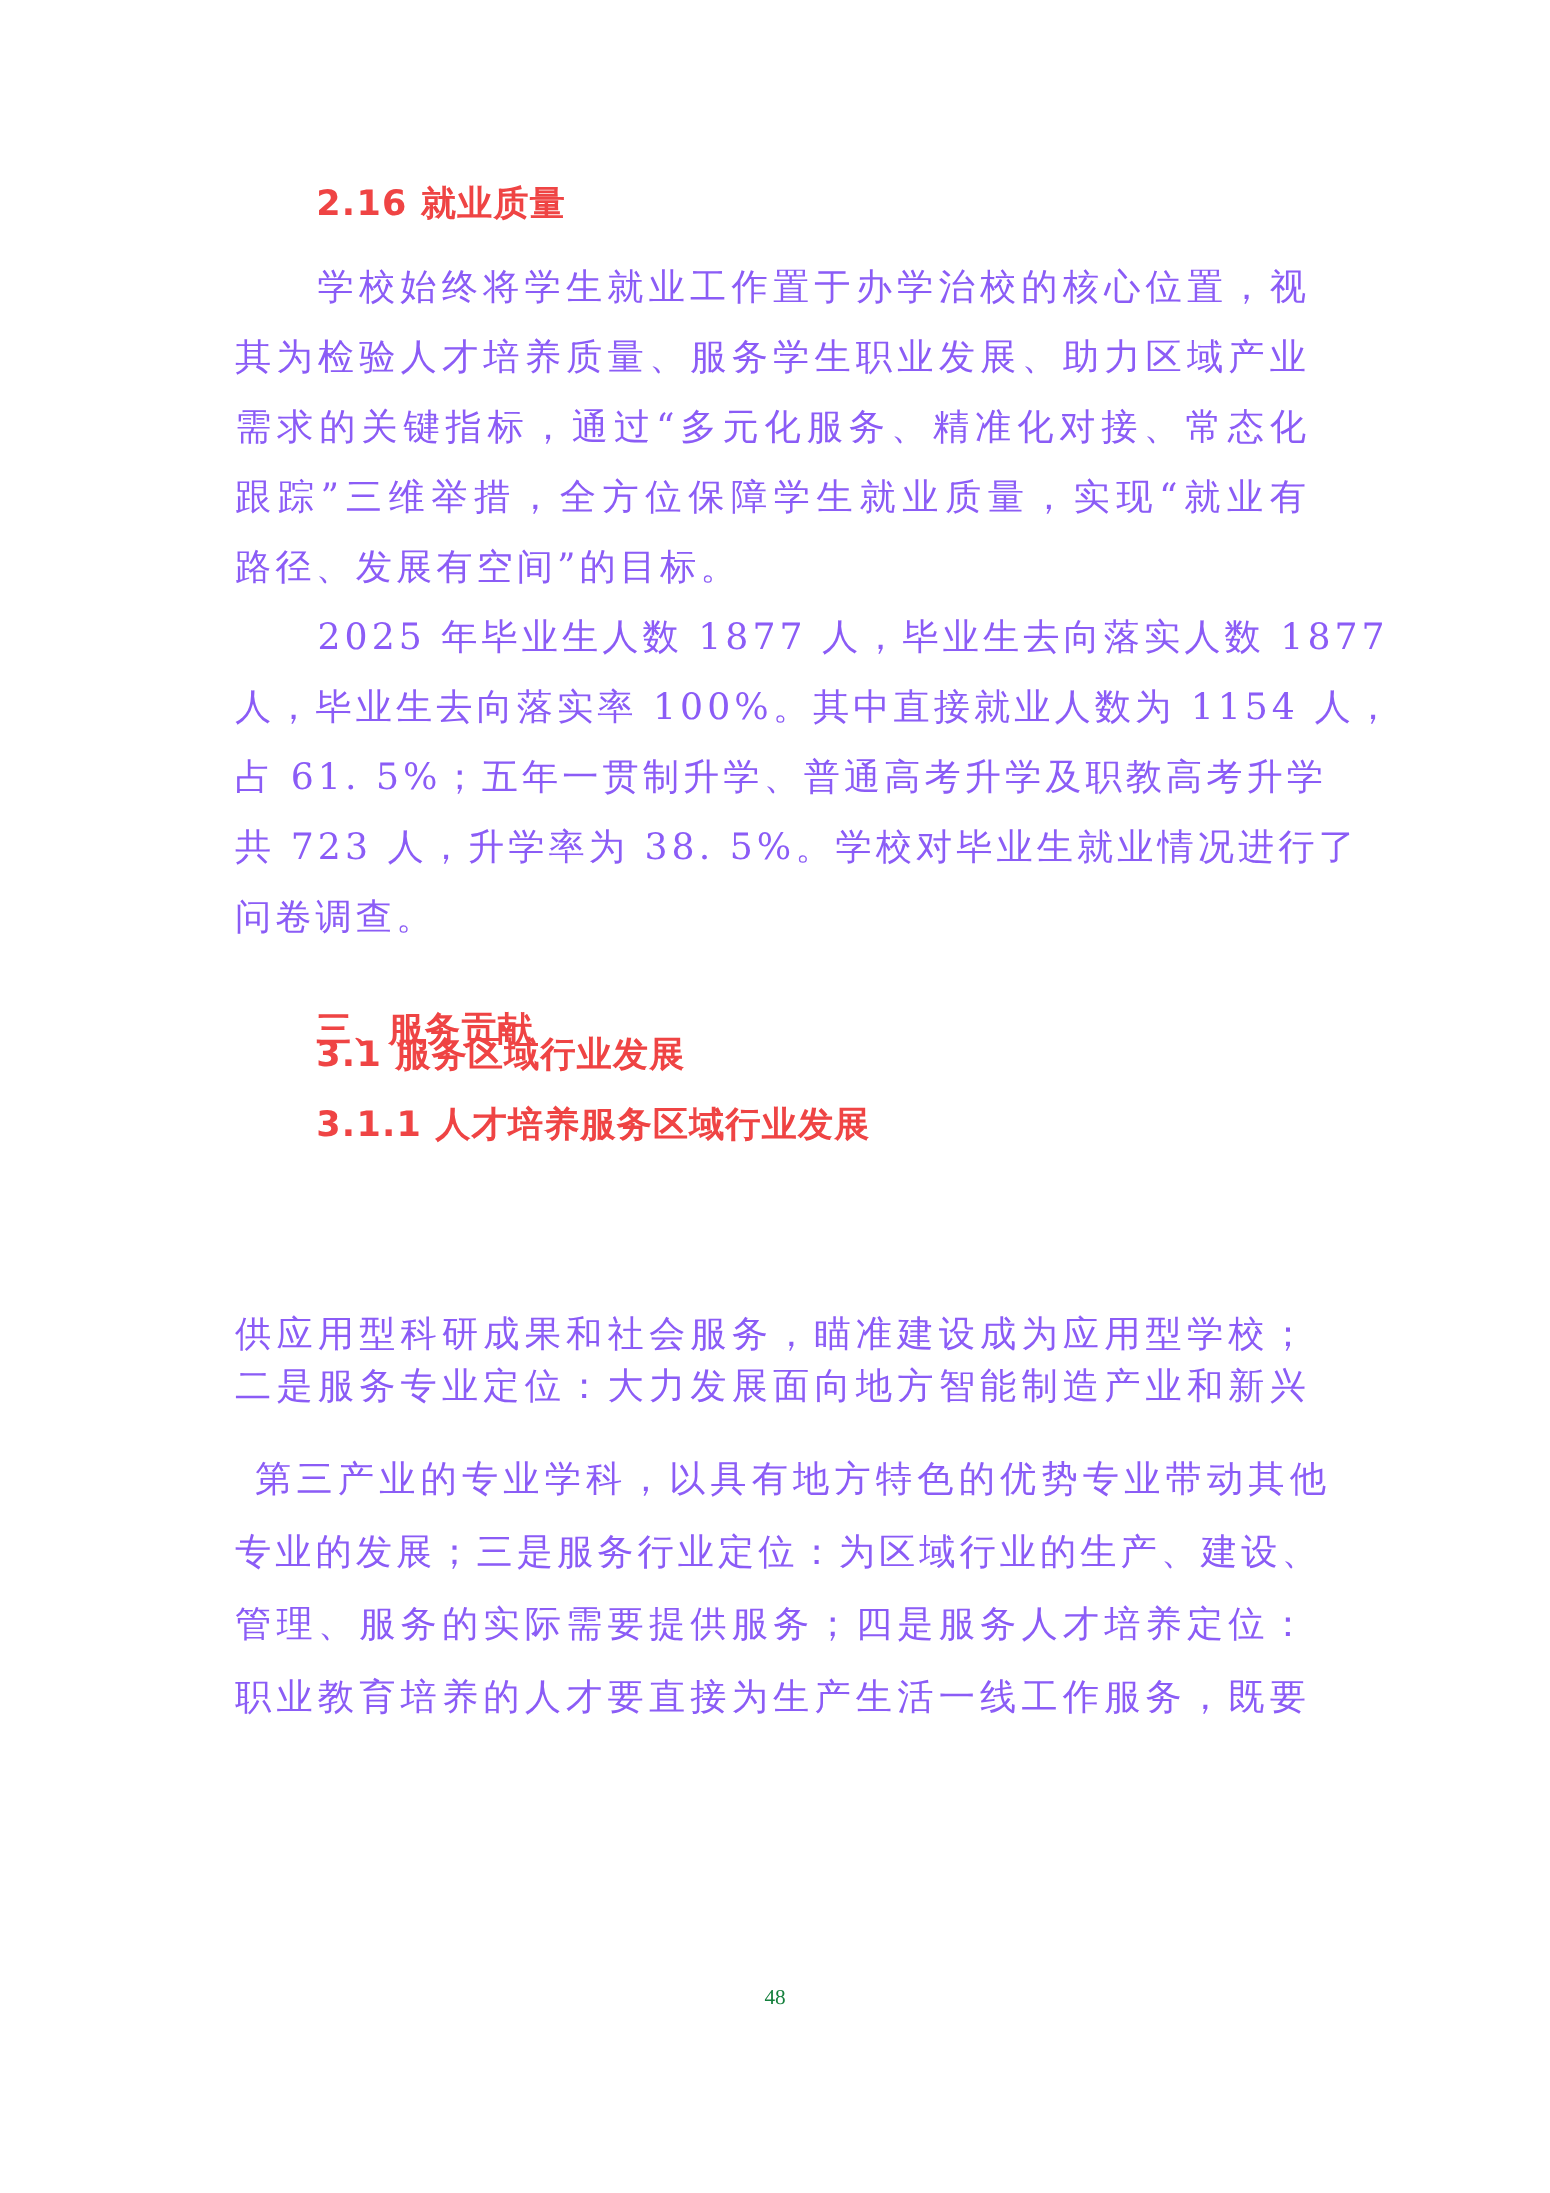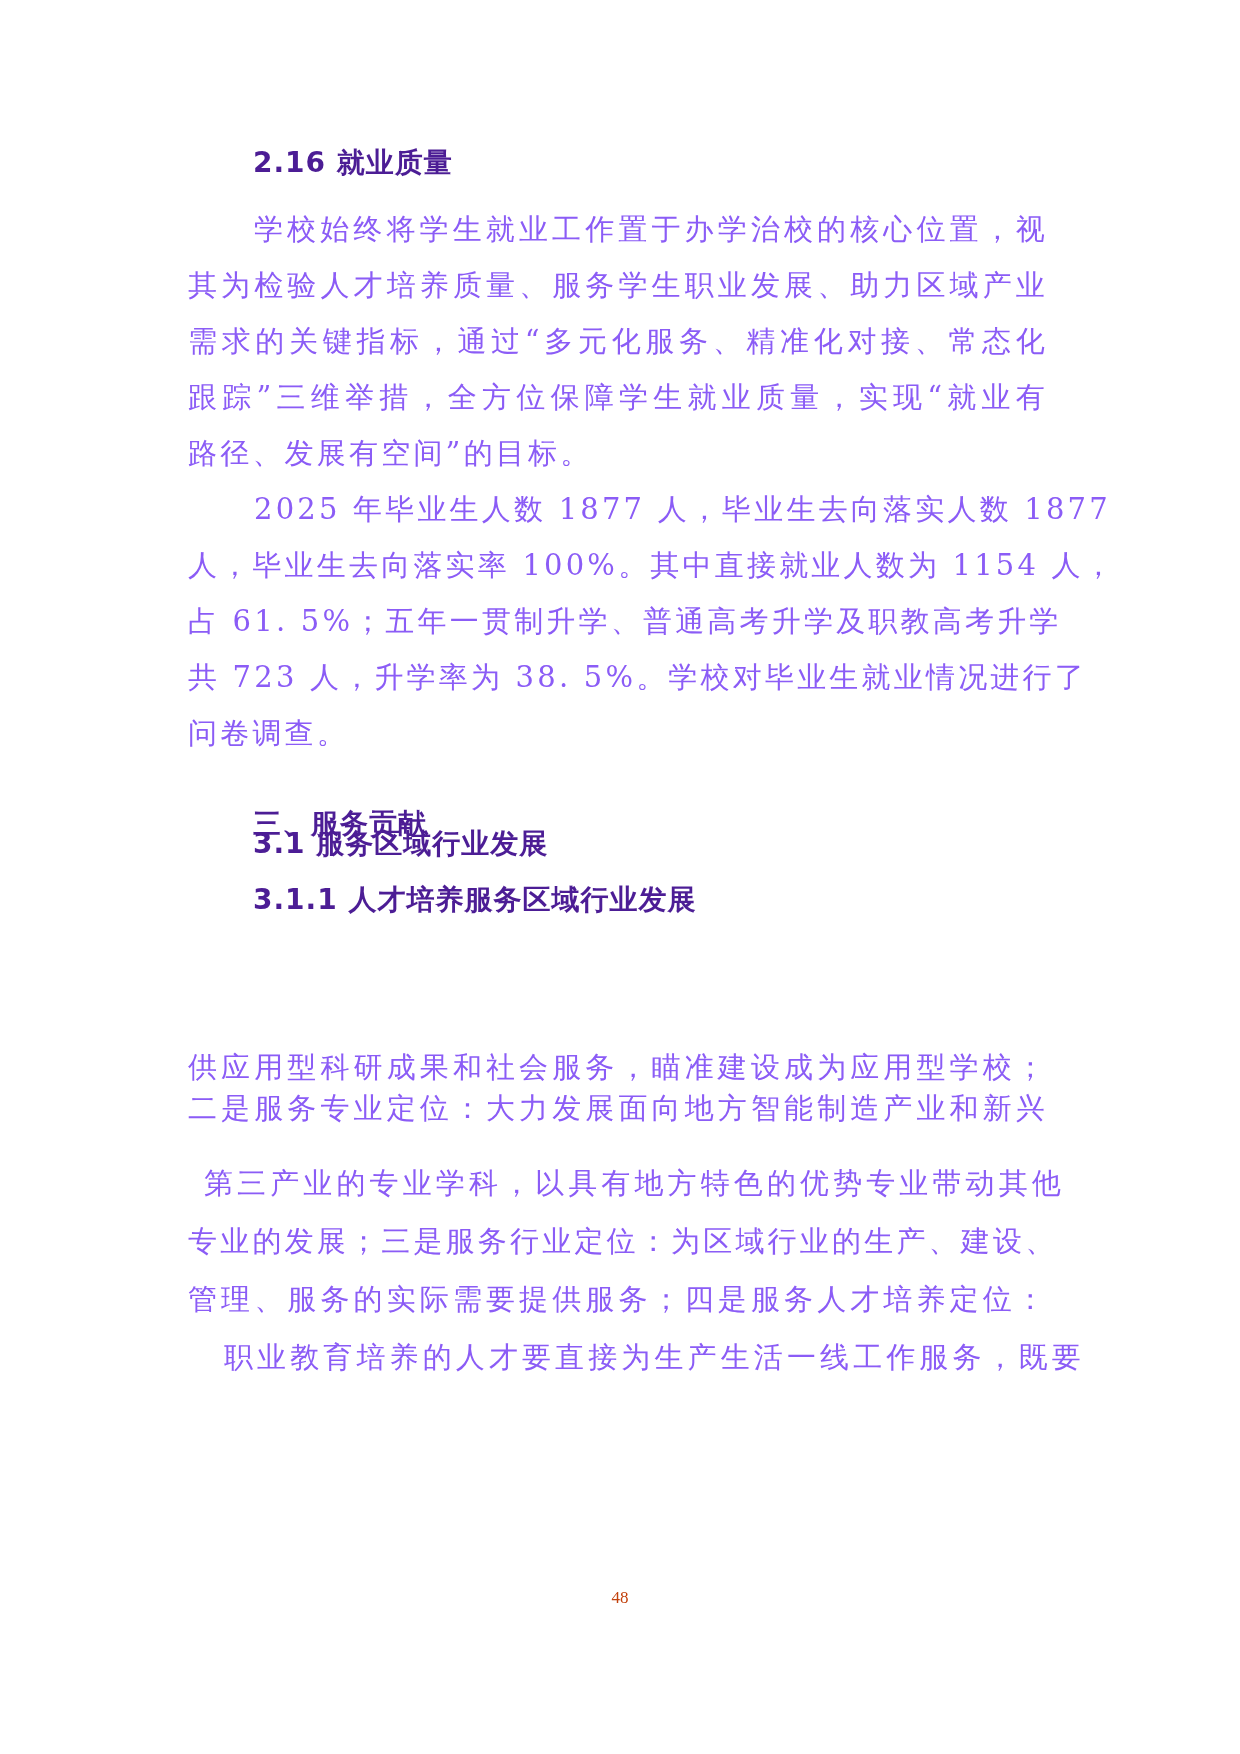--- a/index.html
+++ b/index.html
@@ -16,34 +16,34 @@
     letter-spacing: 3.2px;
     line-height: 40px;
   }
   .just { text-align: justify; text-align-last: justify; }
   .indent { left: 254px; width: 794px; }
   .h {
     position: absolute;
     left: 253px;
     font-family: "DejaVu Sans", "Liberation Sans", sans-serif;
     font-weight: bold;
-    color: #4c1d95;
+    color: #ef4444;
     font-size: 28px;
     line-height: 40px;
     white-space: nowrap;
     letter-spacing: 1px;
   }
   .pagenum {
     position: absolute;
     left: 0; width: 1240px;
     top: 1588px;
     text-align: center;
     font-family: "Liberation Serif", serif;
     font-size: 17px;
-    color: #c2410c;
+    color: #15803d;
   }
 </style>
 </head>
 <body>
 
 <div class="page">
 
   <div class="h" style="top:143px;">2.16 就业质量</div>
 
   <div class="line indent just" style="top:209px;">学校始终将学生就业工作置于办学治校的核心位置，视</div>
@@ -60,16 +60,16 @@
 
   <div class="h" style="top:804px; font-weight:bold;">三、服务贡献</div>
   <div class="h" style="top:824px;">3.1 服务区域行业发展</div>
   <div class="h" style="top:880px;">3.1.1 人才培养服务区域行业发展</div>
 
   <div class="line just" style="top:1047px;">供应用型科研成果和社会服务，瞄准建设成为应用型学校；</div>
   <div class="line just" style="top:1088px;">二是服务专业定位：大力发展面向地方智能制造产业和新兴</div>
   <div class="line just" style="top:1163px;margin-left:16px;">第三产业的专业学科，以具有地方特色的优势专业带动其他</div>
   <div class="line just" style="top:1221px;">专业的发展；三是服务行业定位：为区域行业的生产、建设、</div>
   <div class="line just" style="top:1279px;">管理、服务的实际需要提供服务；四是服务人才培养定位：</div>
-  <div class="line just" style="top:1337px;margin-left:36px;">职业教育培养的人才要直接为生产生活一线工作服务，既要</div>
+  <div class="line just" style="top:1337px;">职业教育培养的人才要直接为生产生活一线工作服务，既要</div>
 
   <div class="pagenum">48</div>
 </div>
 
 </body></html>

